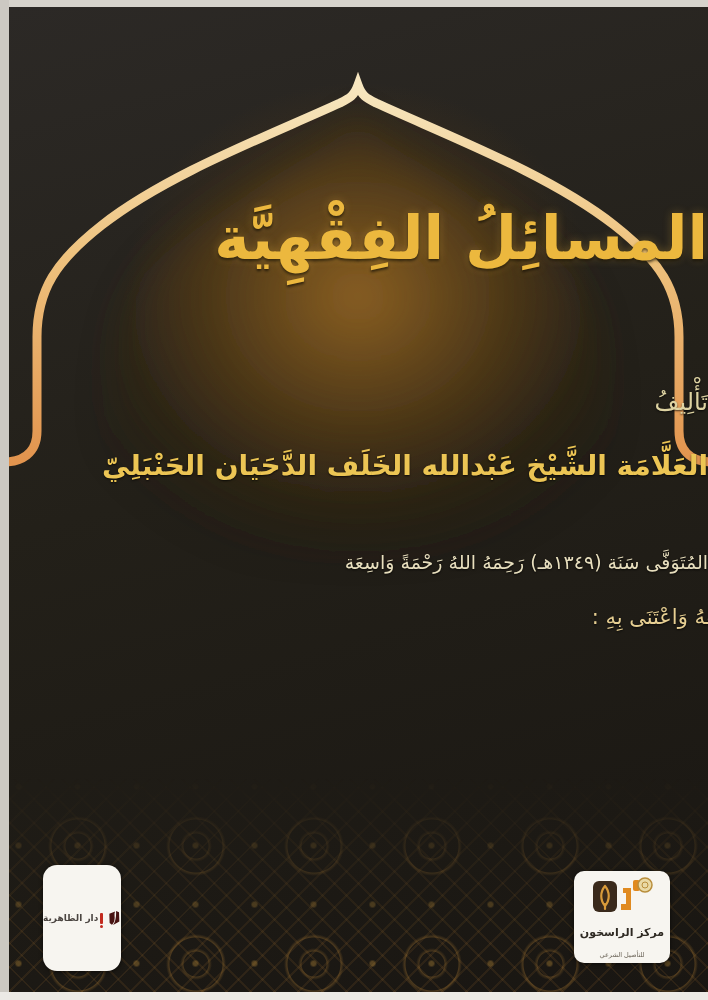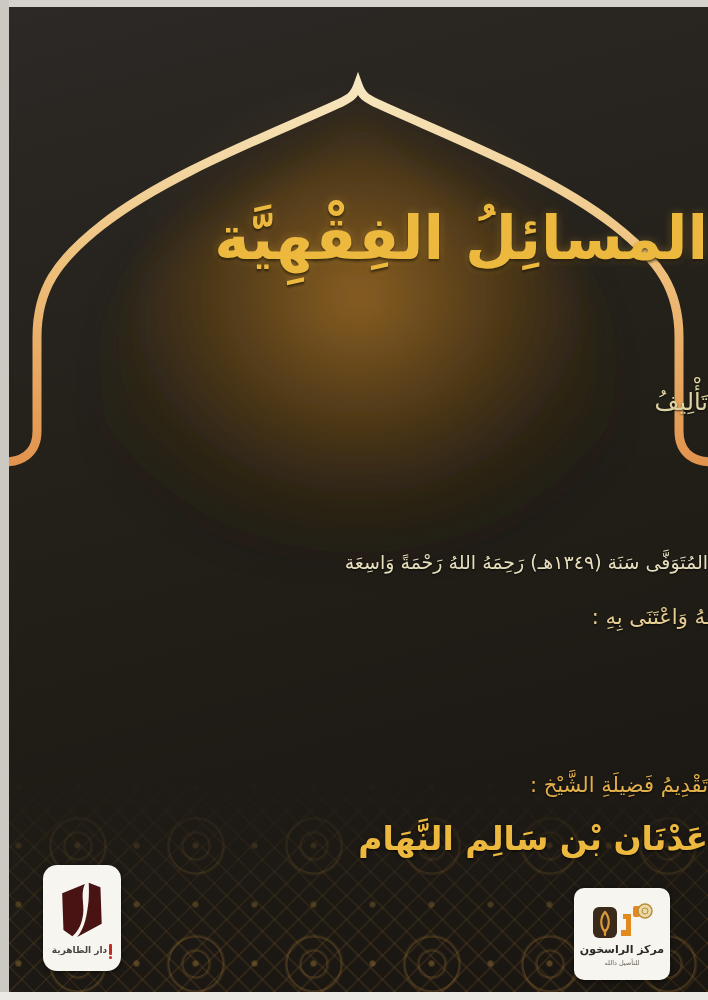--- a/index.html
+++ b/index.html
@@ -48,31 +48,31 @@
     background-size:118px 118px,118px 118px,59px 59px,auto,auto;
     background-position:10px 10px,10px 10px,39px 39px,0 0,0 0;
     -webkit-mask-image:linear-gradient(180deg,rgba(0,0,0,0) 0%,rgba(0,0,0,.55) 40%,#000 80%);
     mask-image:linear-gradient(180deg,rgba(0,0,0,0) 0%,rgba(0,0,0,.55) 40%,#000 80%);
   }
 
   
   .logo{position:absolute;background:#f7f5f0;box-shadow:0 1px 4px rgba(0,0,0,.6);}
   .logo-left{
     left:43px;top:865px;width:78px;height:106px;border-radius:14px;
-    display:flex;flex-direction:column;align-items:center;justify-content:center;gap:5px;
+    display:flex;flex-direction:row;align-items:center;justify-content:center;gap:5px;
   }
   .dz-mark{transform:rotate(-2deg);}
   .dz-name-row{display:flex;align-items:center;gap:2px;direction:rtl;}
   .dz-name{font-size:9px;color:#4a4440;font-weight:bold;white-space:nowrap;}
   .dz-red-mark{width:3px;height:11px;background:#c22a1e;border-radius:1px;position:relative;}
   .dz-red-mark::after{content:"";position:absolute;left:0;bottom:-4px;width:3px;height:3px;background:#c22a1e;border-radius:50%;}
 
   .logo-right{
     left:574px;top:871px;width:96px;height:92px;border-radius:10px;
-    display:flex;flex-direction:column;align-items:center;justify-content:center;gap:3px;margin-top:17px;
+    display:flex;flex-direction:column;align-items:center;justify-content:center;gap:12px;
   }
   .rk-name{font-size:11px;font-weight:bold;color:#2e2922;white-space:nowrap;}
   .rk-tagline{font-size:6.5px;color:#6b6458;letter-spacing:1px;white-space:nowrap;}
 </style>
 </head>
 <body>
 
 <div class="scan-edge-top"></div>
 <div class="scan-edge-left"></div>
 <div class="scan-edge-bottom"></div>
@@ -113,24 +113,23 @@
          C 444,131 541,168 605,218
          C 651,254 670,283 670,330
          L 670,424
          C 670,447 686,455 704,455" fill="none" stroke="url(#archGrad)" stroke-width="9"></path>
   </svg>
 
   <div class="ornament"></div>
 
   <div class="line title">المسائِلُ الفِقْهِيَّة</div>
   <div class="line byline">تَأْلِيفُ</div>
+  <div class="line author">العَلَّامَة الشَّيْخ عَبْدالله الخَلَف الدَّحَيَان الحَنْبَلِيّ</div>
   <div class="line death">المُتَوَفَّى سَنَة (١٣٤٩هـ) رَحِمَهُ اللهُ رَحْمَةً وَاسِعَة</div>
   <div class="line editor-label">حَقَّقَهُ وَاعْتَنَى بِهِ :</div>
-  <div class="line foreword-label">تَقْدِيمُ فَضِيلَةِ الشَّيْخ :</div>
-  <div class="line foreword-name">عَدْنَان بْن سَالِم النَّهَام</div>
 </div>
 
 <div class="logo logo-left">
   <svg class="dz-mark" width="50" height="58" viewBox="0 0 52 60" aria-hidden="true">
     <path d="M6 12 L30 3 C 24 14 30 27 26 39 C 24 47 20 53 15 57 L 6 50 Z" fill="#481312"></path>
     <path d="M34 2 L46 7 L46 45 L20 58 C 29 48 31 34 33 22 C 34 14 34 8 34 2 Z" fill="#481312"></path>
   </svg>
   <div class="dz-name-row">
     <div class="dz-red-mark"></div>
     <div class="dz-name">دار الظاهرية</div>
@@ -140,14 +139,14 @@
 <div class="logo logo-right">
   <svg width="62" height="38" viewBox="0 0 62 38" aria-hidden="true">
     <rect x="2" y="5" width="24" height="31" rx="6" fill="#3a2a1c"></rect>
     <path d="M14 10 C 9 16 9 24 14 30 M14 10 C 19 16 19 24 14 30 M14 28 L14 33" fill="none" stroke="#d89a3a" stroke-width="2.2" stroke-linecap="round"></path>
     <path d="M32 12 L40 12 L40 34 L30 34 L30 28 L35 28 L35 17 L32 17 Z" fill="#e08a20"></path>
     <rect x="42" y="4" width="7" height="11" rx="2" fill="#e08a20"></rect>
     <circle cx="54" cy="9" r="7" fill="#ead9a6" stroke="#b98e3c" stroke-width="1.5"></circle>
     <circle cx="54" cy="9" r="3" fill="none" stroke="#b98e3c" stroke-width="1"></circle>
   </svg>
   <div class="rk-name">مركز الراسخون</div>
-  <div class="rk-tagline">للتأصيل دالله</div>
+  <div class="rk-tagline">للتأصيل الشرعي</div>
 </div>
 
 </body></html>

